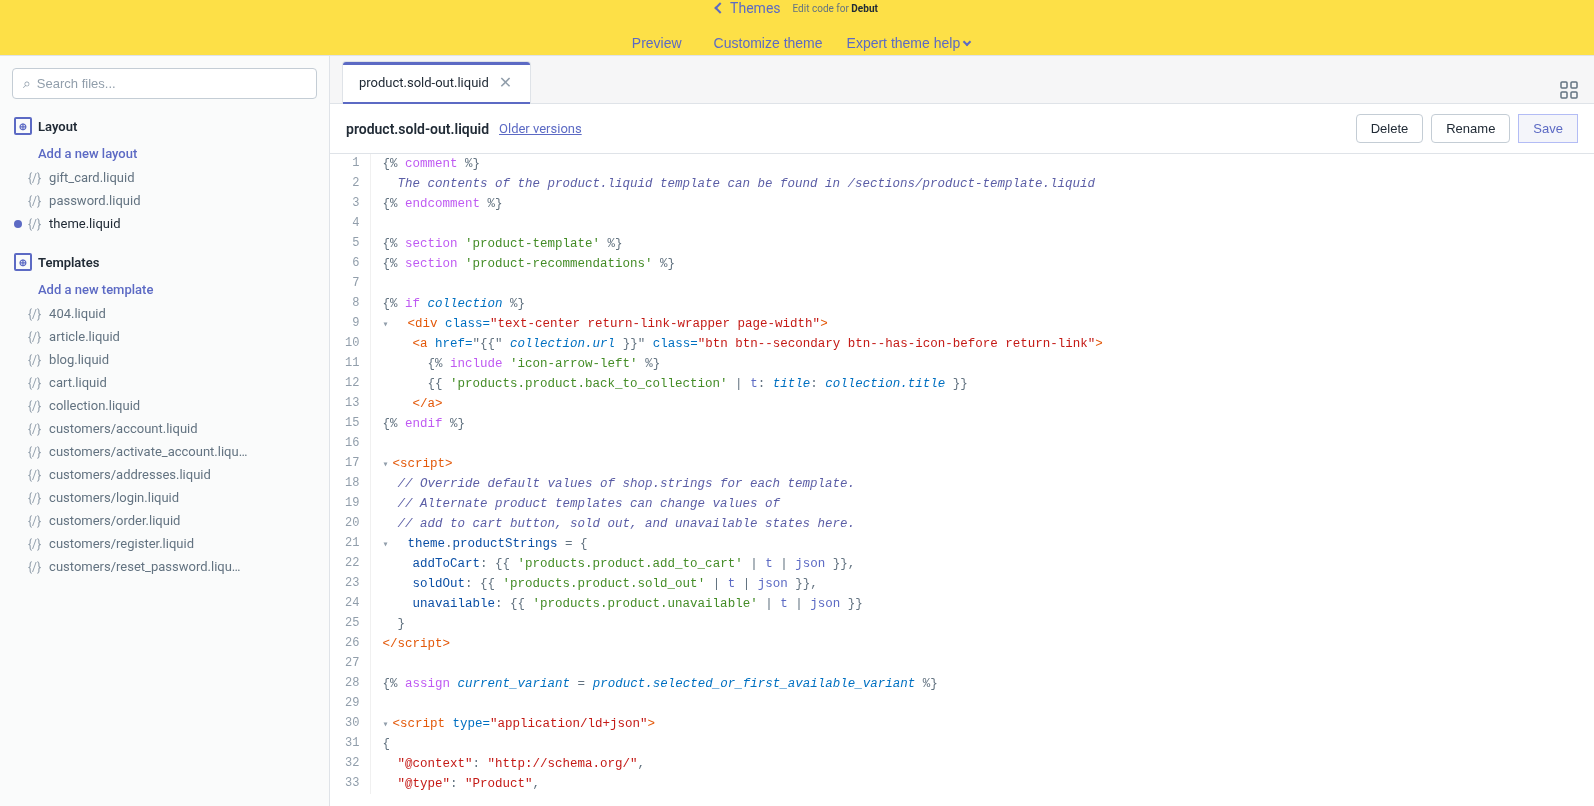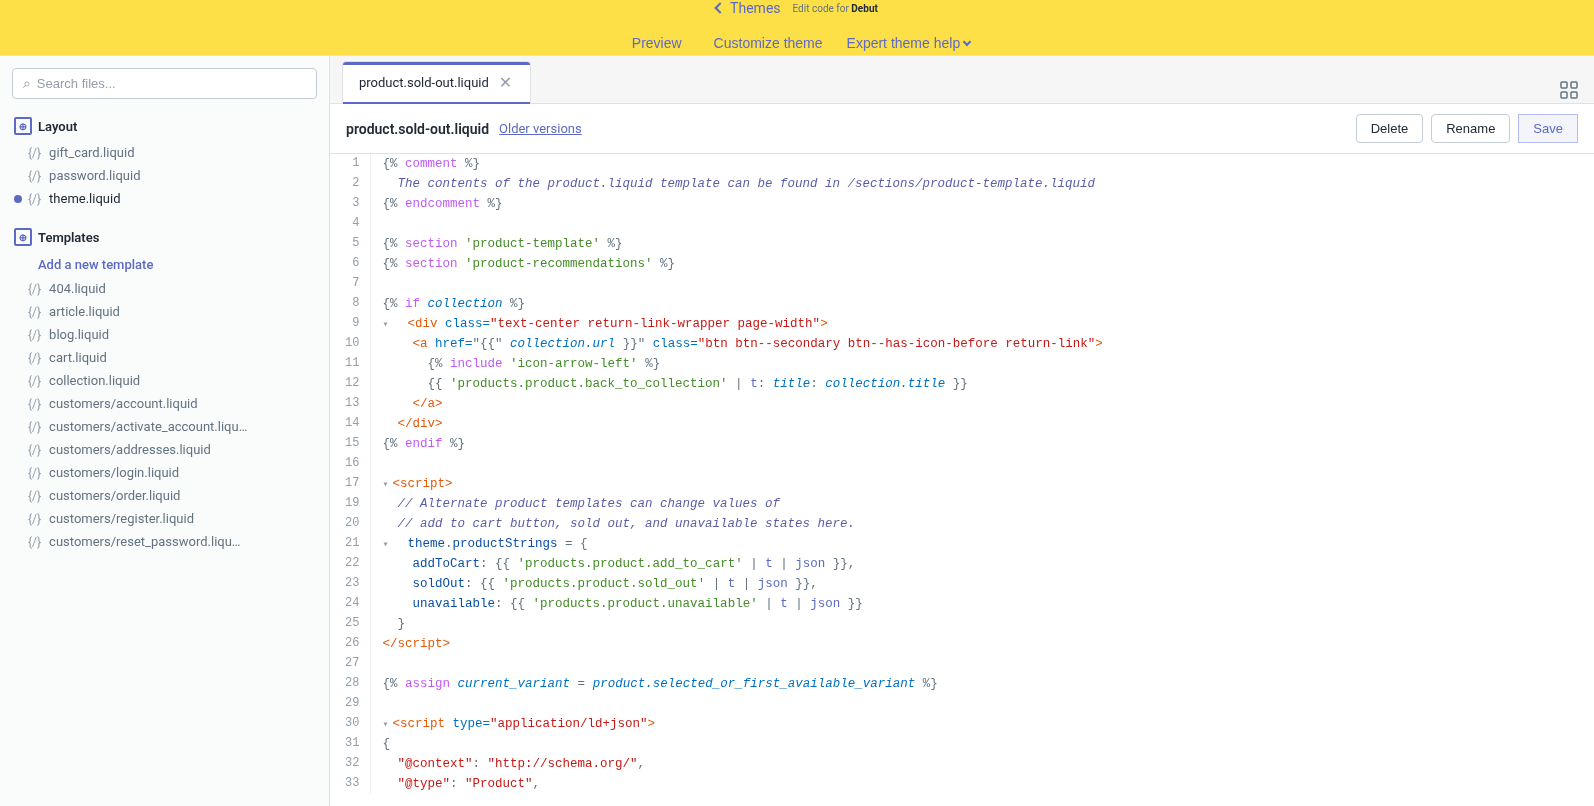--- a/index.html
+++ b/index.html
@@ -116,20 +116,21 @@
         <span class="search-icon">⌕</span>
         <input class="search-input" type="text" placeholder="Search files..." style="">
       </div>
     </div>
 
     <div class="sidebar-section">
       <div class="sidebar-section-header">
         <div class="section-icon">⊕</div>
         <span>Layout</span>
       </div>
+      <a class="sidebar-add-link">Add a new layout</a>
       <div class="sidebar-item">
         <span class="item-indicator hidden"></span>
         <span class="item-type">{/}</span>
         <span>gift_card.liquid</span>
       </div>
       <div class="sidebar-item">
         <span class="item-indicator hidden"></span>
         <span class="item-type">{/}</span>
         <span>password.liquid</span>
       </div>
@@ -288,36 +289,36 @@
           </tr>
           <tr class="line-row">
             <td class="line-num">12</td>
             <td class="line-code">      <span class="punc">{{</span> <span class="str2">'products.product.back_to_collection'</span> <span class="punc">|</span> <span class="lq-filter">t</span><span class="punc">:</span> <span class="lq-var">title</span><span class="punc">:</span> <span class="lq-var">collection.title</span> <span class="punc">}}</span></td>
           </tr>
           <tr class="line-row">
             <td class="line-num">13</td>
             <td class="line-code">    <span class="tag">&lt;/a&gt;</span></td>
           </tr>
           <tr class="line-row">
-            <td class="line-num">14</td>
-            <td class="line-code">  <span class="tag">&lt;/div&gt;</span></td>
-          </tr>
-          <tr class="line-row">
             <td class="line-num">15</td>
             <td class="line-code"><span class="punc">{%</span> <span class="lq kw">endif</span> <span class="punc">%}</span></td>
           </tr>
           <tr class="line-row">
             <td class="line-num">16</td>
             <td class="line-code">&nbsp;</td>
           </tr>
           <tr class="line-row">
             <td class="line-num">17</td>
             <td class="line-code"><span class="fold-arrow">▾</span><span class="tag">&lt;script&gt;</span></td>
           </tr>
           <tr class="line-row">
+            <td class="line-num">18</td>
+            <td class="line-code">  <span class="js-cmt">// Override default values of shop.strings for each template.</span></td>
+          </tr>
+          <tr class="line-row">
             <td class="line-num">19</td>
             <td class="line-code">  <span class="js-cmt">// Alternate product templates can change values of</span></td>
           </tr>
           <tr class="line-row">
             <td class="line-num">20</td>
             <td class="line-code">  <span class="js-cmt">// add to cart button, sold out, and unavailable states here.</span></td>
           </tr>
           <tr class="line-row">
             <td class="line-num">21</td>
             <td class="line-code"><span class="fold-arrow">▾</span>  <span class="js-prop">theme</span><span class="punc">.</span><span class="js-prop">productStrings</span> <span class="punc">= {</span></td>

